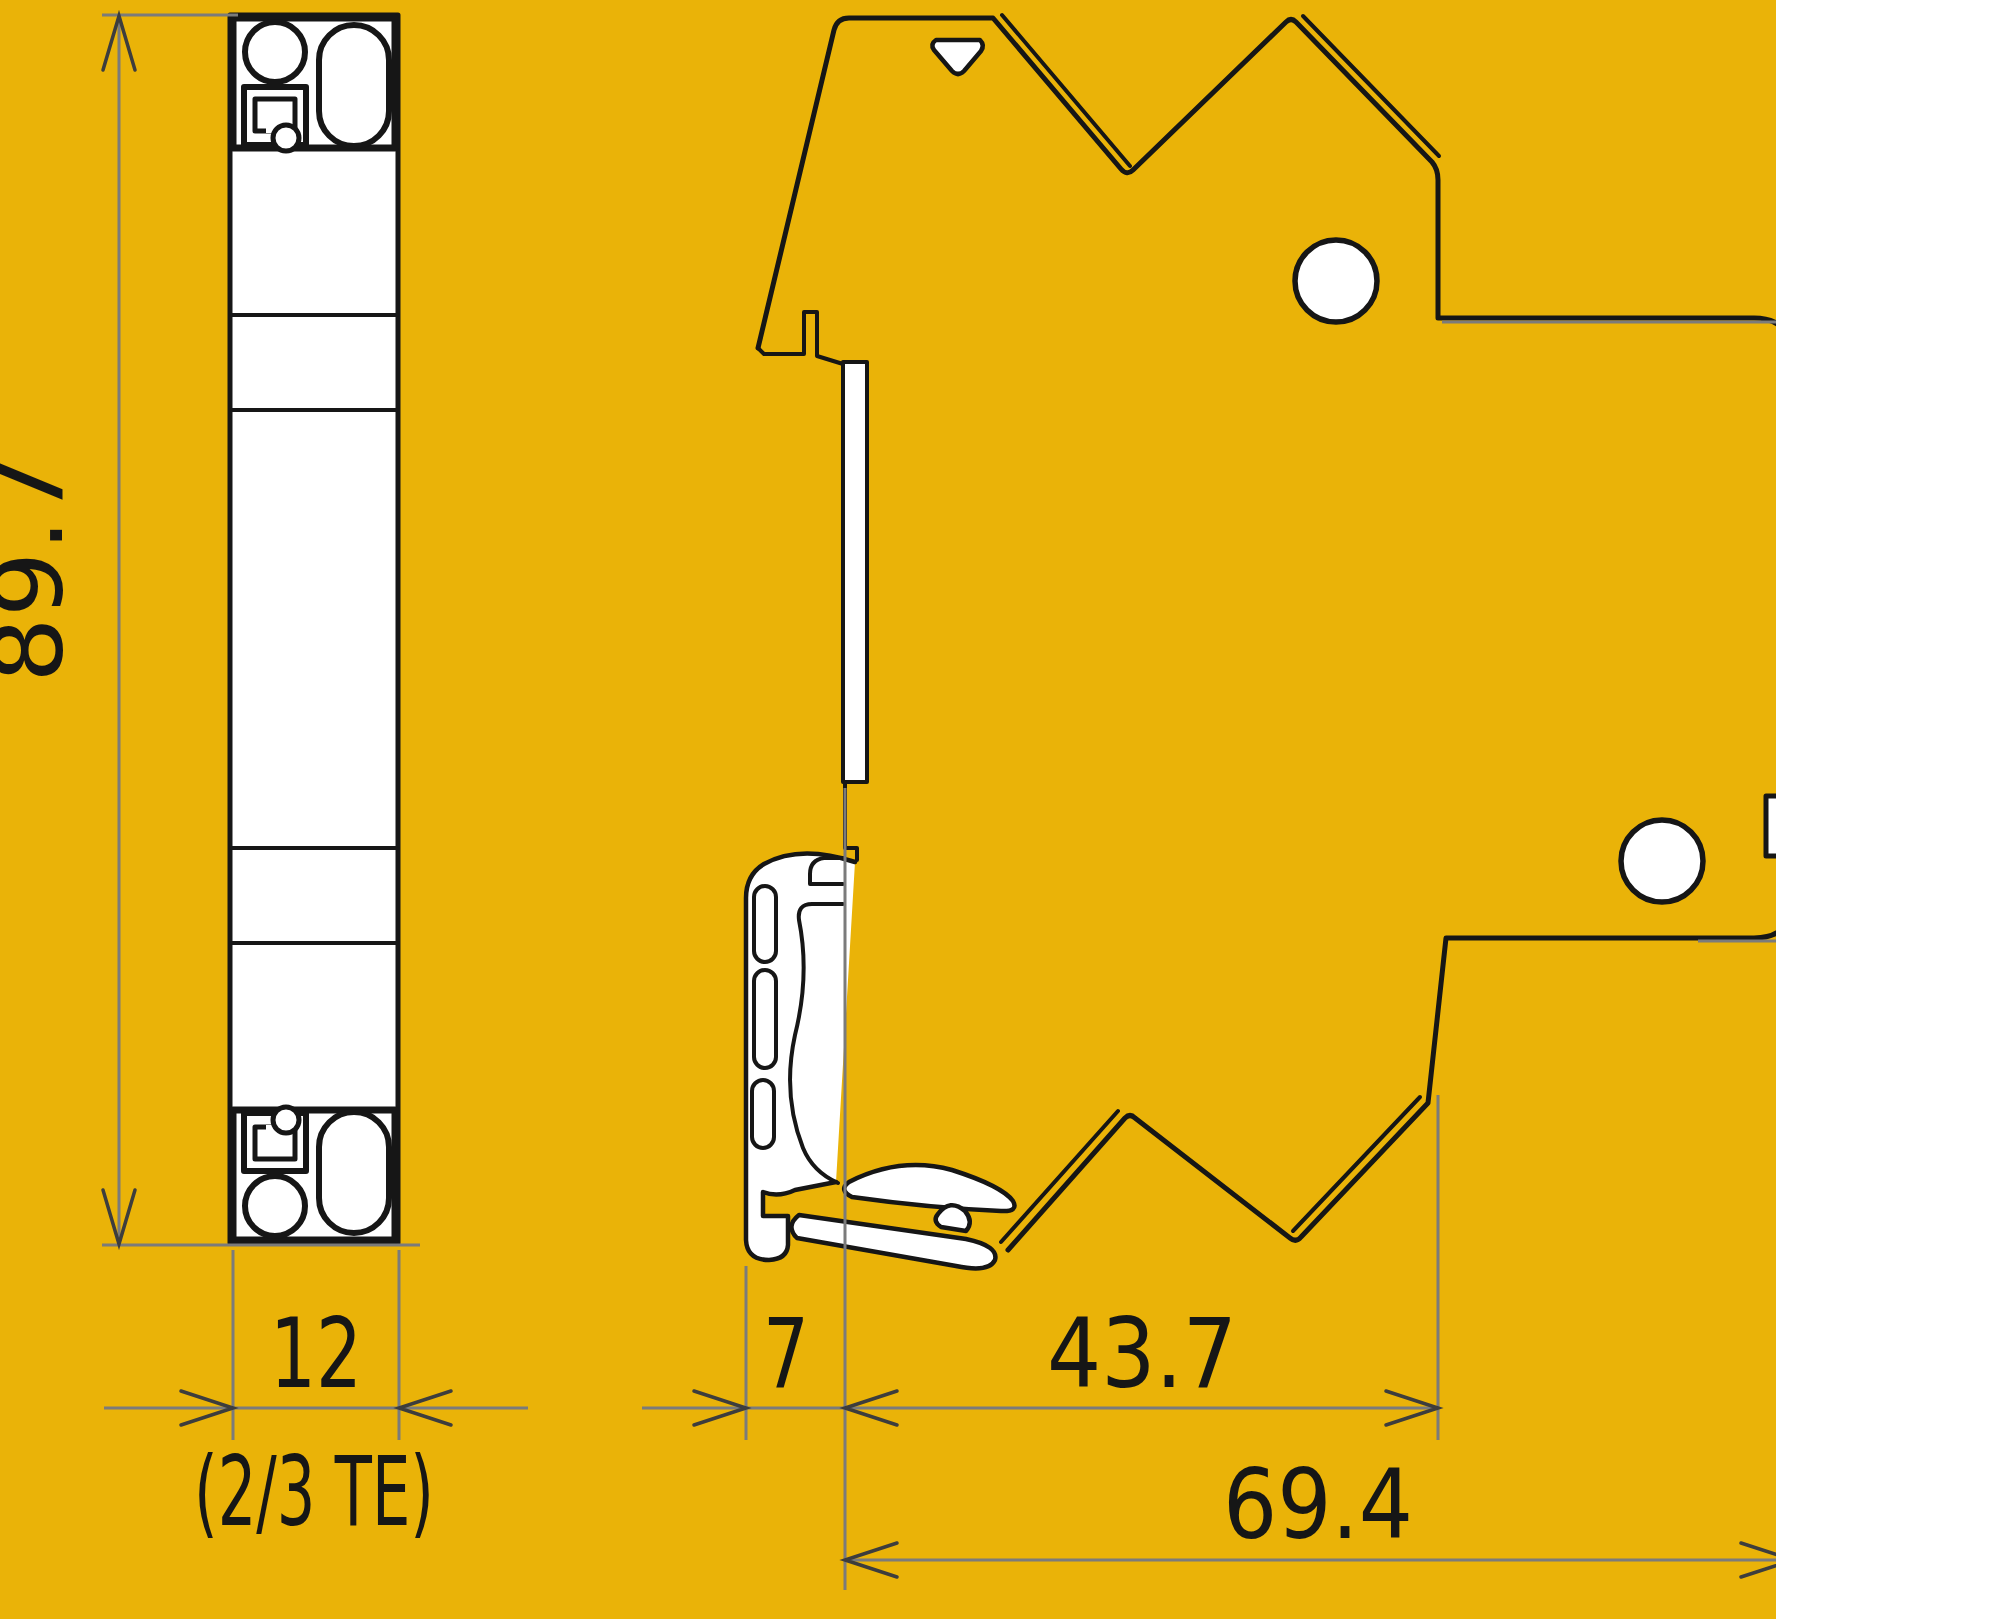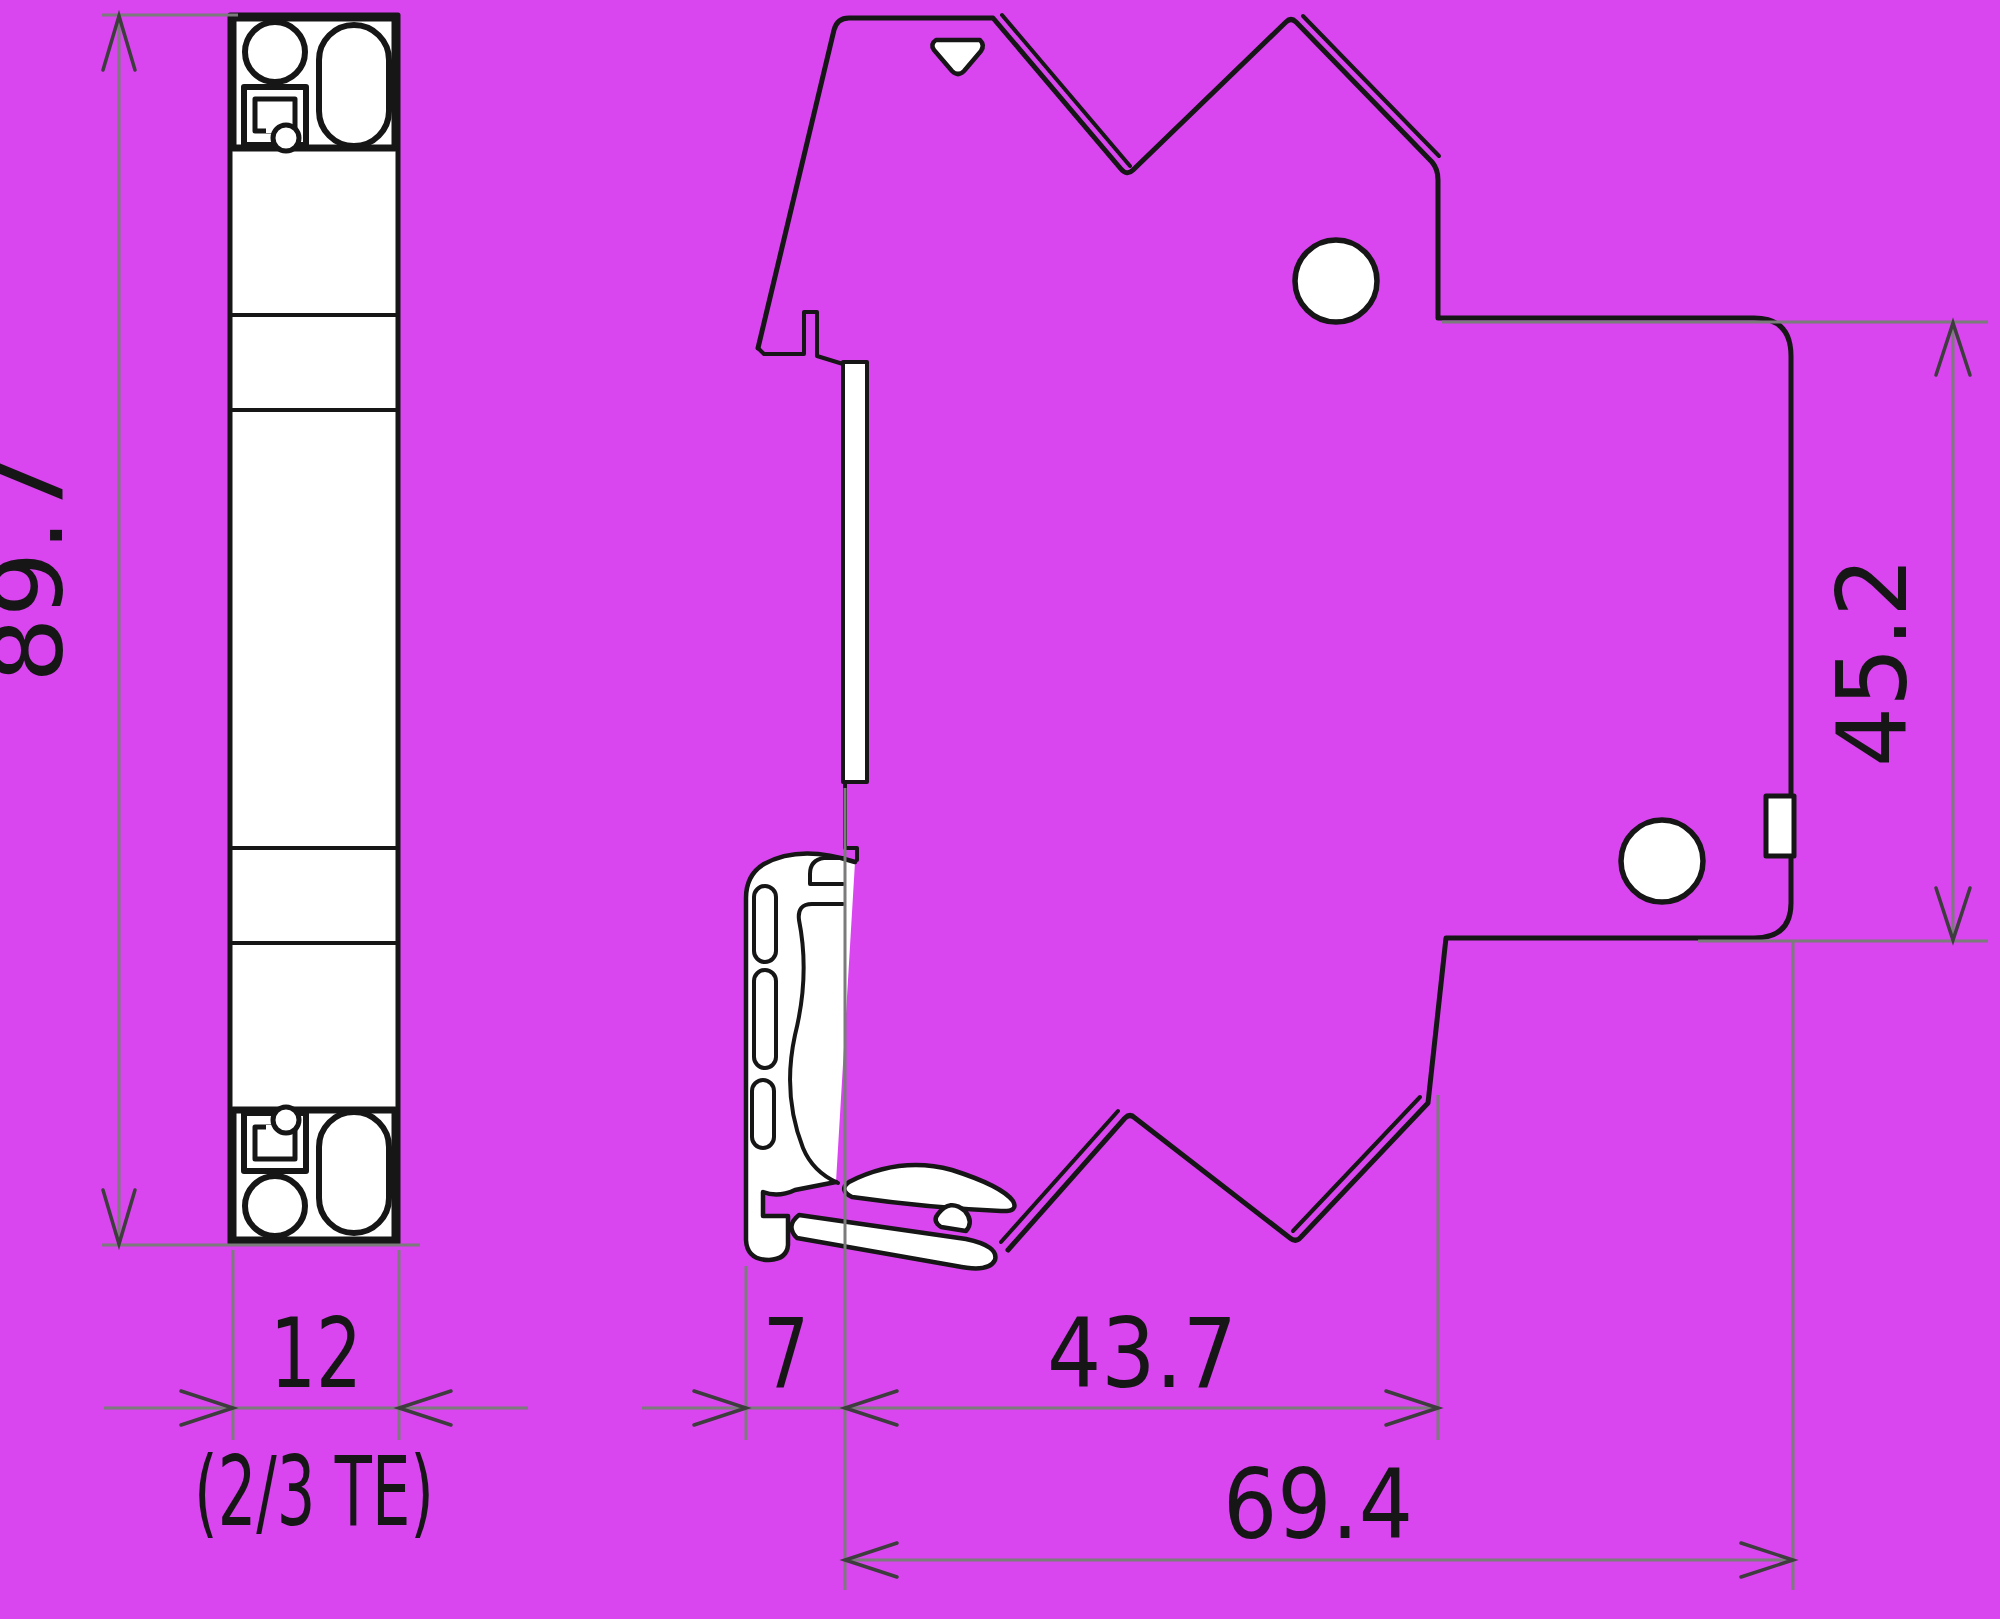--- a/index.html
+++ b/index.html
@@ -1,16 +1,16 @@
 <!DOCTYPE html>
 <html><head>
 <meta charset="utf-8">
 <style>
   html,body{margin:0;padding:0;background:#ffffff;}
-  .canvas{position:relative;width:2000px;height:1619px;background:#d946ef;overflow:hidden;}
+  .canvas{position:relative;width:1776px;height:1619px;background:#eab308;overflow:hidden;}
   svg{display:block;}
   text{font-family:"DejaVu Sans","Liberation Sans",sans-serif;fill:#161616;}
   .outline{stroke:#161616;fill:none;stroke-linejoin:round;stroke-linecap:round;}
   .fillwhite{fill:#ffffff;}
   .dim{stroke:#7b7b7b;stroke-width:3;fill:none;}
   .arrow{stroke:#3d3d3d;stroke-width:3.5;fill:none;stroke-linecap:round;}
 </style>
 </head>
 <body>
 

